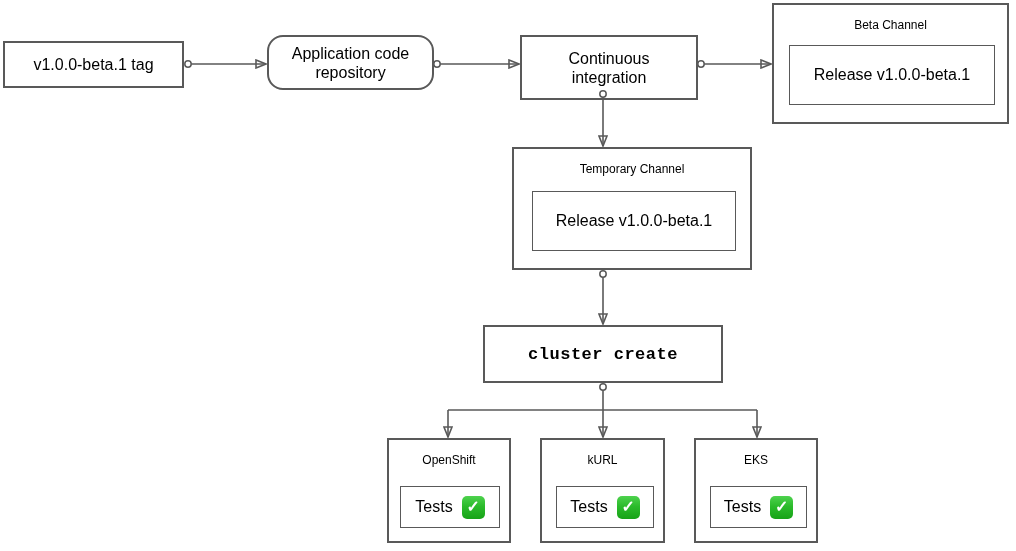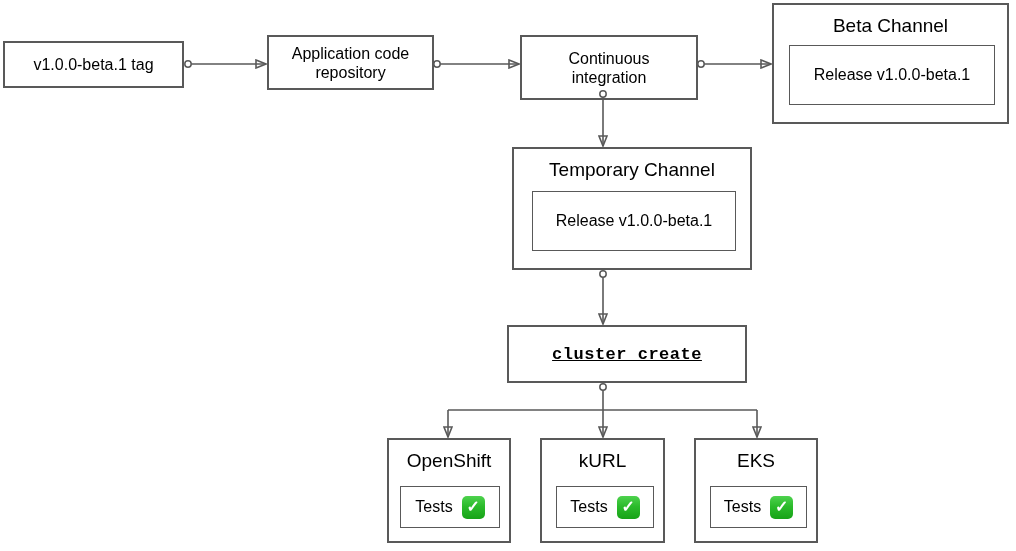--- a/index.html
+++ b/index.html
@@ -26,21 +26,21 @@
     display: flex;
     align-items: center;
     justify-content: center;
     text-align: center;
     font-size: 16px;
     line-height: 19px;
   }
   .container-node .container-title {
     margin-top: 11px;
     text-align: center;
-    font-size: 19px;
+    font-size: 12px;
     line-height: 19px;
   }
   .inner-box {
     position: absolute;
     box-sizing: border-box;
     background: #ffffff;
     border: 1.5px solid #595959;
     display: flex;
     align-items: center;
     justify-content: center;
@@ -78,27 +78,27 @@
     z-index: 5;
     pointer-events: none;
   }
   #connector-layer path {
     fill: none;
     stroke: #595959;
     stroke-width: 1.6;
   }
   
   #node-tag        { left: 3px;   top: 41px;  width: 181px; height: 47px; text-align: center; }
-  #node-repo       { left: 267px; top: 35px;  width: 167px; height: 55px; padding: 0 12px; }
+  #node-repo       { left: 267px; top: 35px;  width: 167px; height: 55px; padding: 0 12px; border-radius: 16px; }
   #node-ci         { left: 520px; top: 35px;  width: 178px; height: 65px; padding: 0 32px; }
   #node-beta       { left: 772px; top: 3px;   width: 237px; height: 121px; }
   #node-beta .inner-box  { left: 15px; top: 40px; width: 206px; height: 60px; }
   #node-temp       { left: 512px; top: 147px; width: 240px; height: 123px; }
   #node-temp .inner-box  { left: 18px; top: 42px; width: 204px; height: 60px; }
-  #node-cluster    { left: 507px; top: 325px; width: 240px; height: 58px; text-decoration: underline; }
+  #node-cluster    { left: 483px; top: 325px; width: 240px; height: 58px; }
   #node-openshift  { left: 387px; top: 438px; width: 124px; height: 105px; }
   #node-openshift .inner-box { left: 11px; top: 46px; width: 100px; height: 42px; }
   #node-kurl       { left: 540px; top: 438px; width: 125px; height: 105px; }
   #node-kurl .inner-box { left: 14px; top: 46px; width: 98px; height: 42px; }
   #node-eks        { left: 694px; top: 438px; width: 124px; height: 105px; }
   #node-eks .inner-box { left: 14px; top: 46px; width: 97px; height: 42px; }
 </style>
 </head>
 <body>
 

